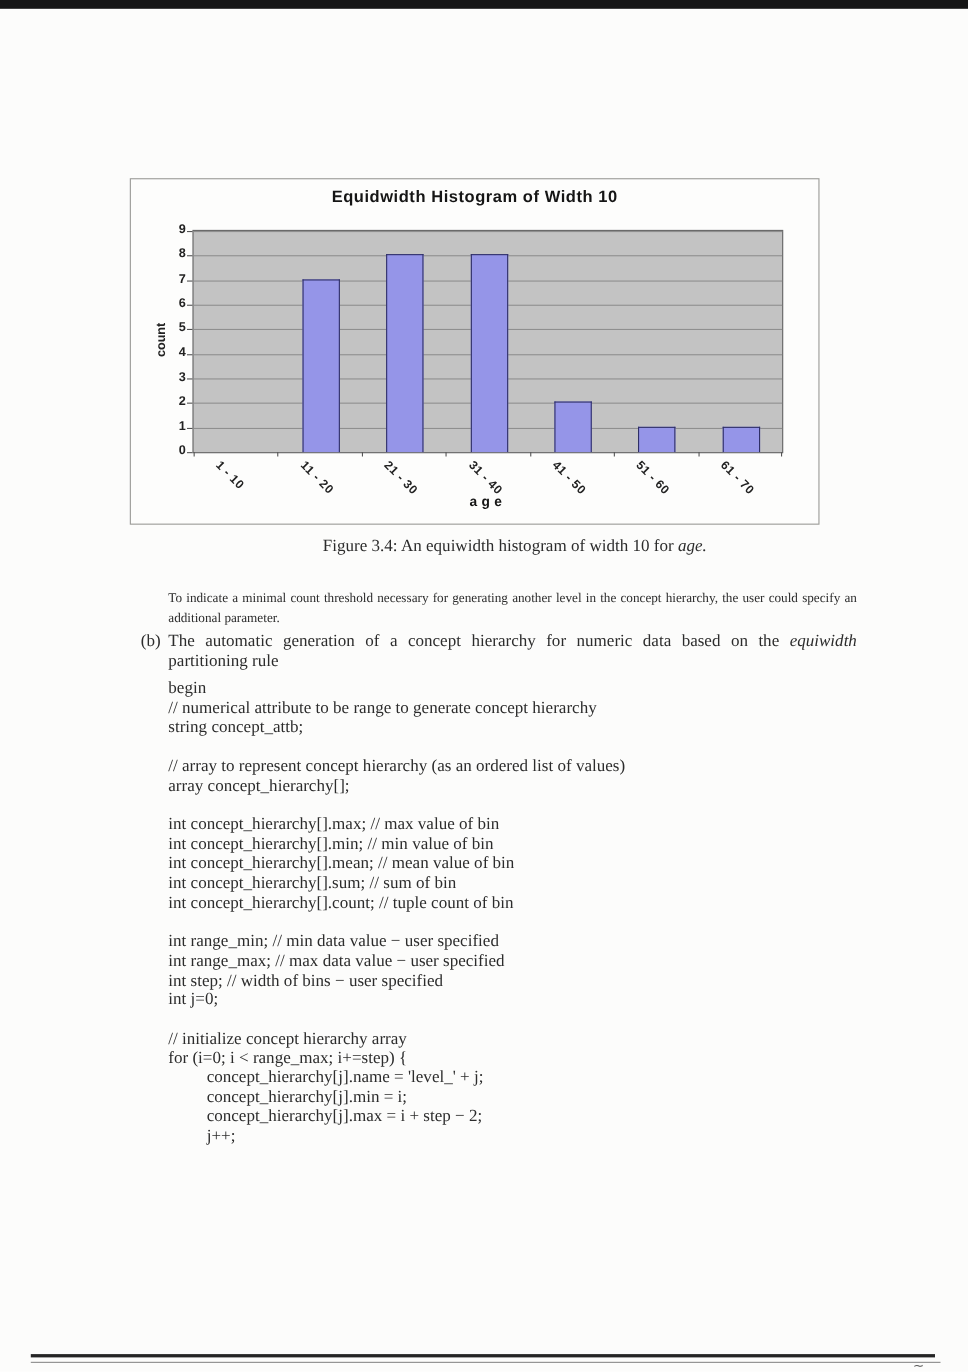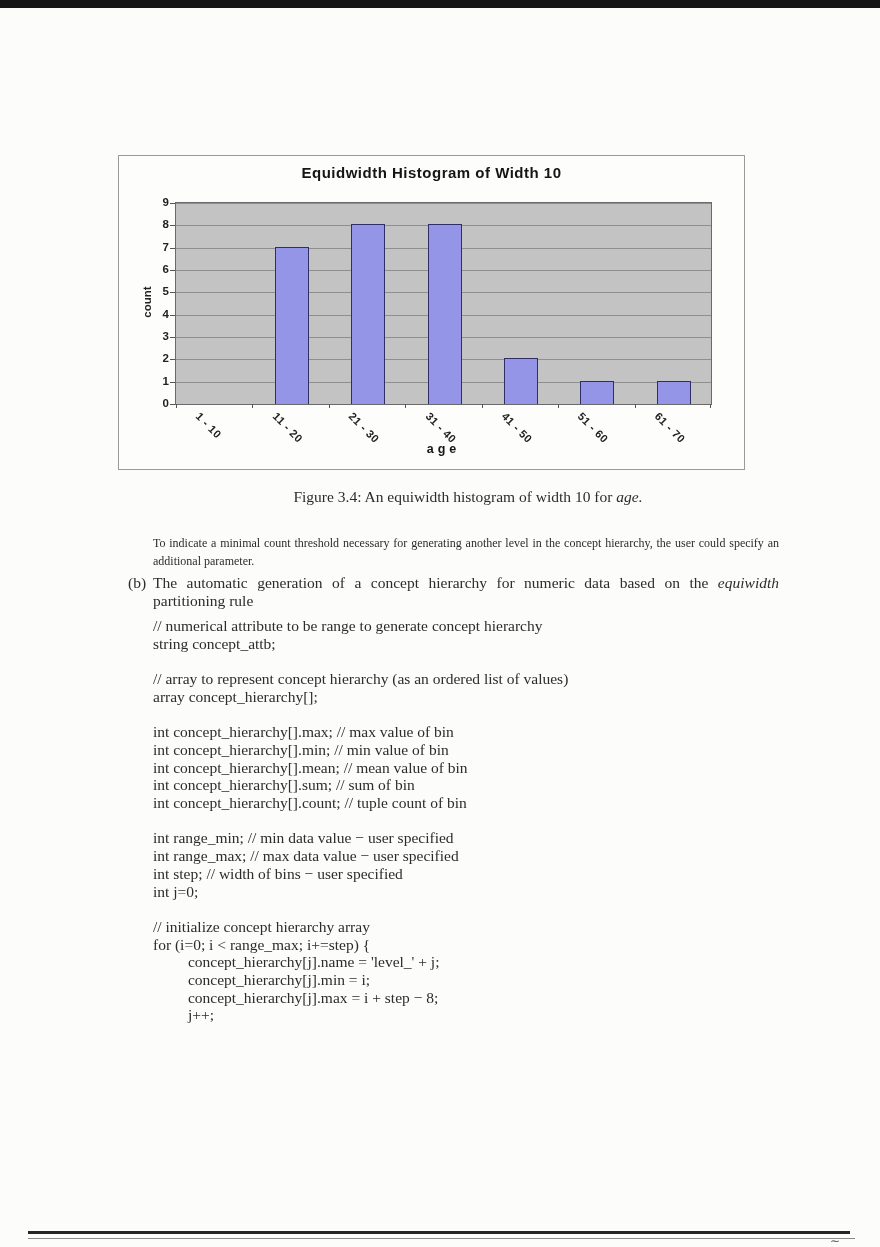--- a/index.html
+++ b/index.html
@@ -1,21 +1,21 @@
 <!DOCTYPE html>
 <html><head>
 <meta charset="utf-8">
 <style>
   html,body{margin:0;padding:0;}
   .page{position:relative;width:880px;height:1247px;background:#fcfcfb;overflow:hidden;
         font-family:"Liberation Serif","DejaVu Serif",serif;color:#2c2c2c;}
   .top-bar{position:absolute;left:0;top:0;width:880px;height:8px;background:#161616;}
 
   
-  .figure-box{position:absolute;left:118px;top:155px;width:625px;height:313px;
+  .figure-box{position:absolute;left:118px;top:162px;width:625px;height:313px;
               background:#fdfdfc;border:1px solid #9a9a96;}
   .chart-title{position:absolute;top:8px;left:0;right:0;text-align:center;
                font:700 15px "Liberation Sans",sans-serif;letter-spacing:.5px;color:#151515;}
   .plot{position:absolute;left:56px;top:46px;width:535px;height:201px;border:1px solid #6a6a6a;}
   .gridline{position:absolute;left:0;right:0;height:1px;background:#8f8f8f;}
   .bar{position:absolute;bottom:0;width:32px;border-style:solid;border-width:1px 1px 0 1px;}
   .ytick{position:absolute;left:26px;width:24px;text-align:right;
          font:600 11.5px "Liberation Sans",sans-serif;color:#222;}
   .ytickmark{position:absolute;left:51px;width:5px;height:1px;background:#555;}
   .xtick{position:absolute;font:600 11px "Liberation Sans",sans-serif;color:#222;
@@ -110,20 +110,21 @@
   </div>
 
   <div class="para1">To indicate a minimal count threshold necessary for generating another level in the concept hierarchy, the user could specify an additional parameter.</div>
 
   <div class="item-marker">(b)</div>
   <div class="item-text">
     <span>The automatic generation of a concept hierarchy for numeric data based on the </span><i>equiwidth</i><span> partitioning rule</span>
   </div>
 
   <div class="code" id="code-block">
+      <div class="code-line">begin</div>
       <div class="code-line">// numerical attribute to be range to generate concept hierarchy</div>
       <div class="code-line">string concept_attb;</div>
       <div class="code-line">&nbsp;</div>
       <div class="code-line">// array to represent concept hierarchy (as an ordered list of values)</div>
       <div class="code-line">array concept_hierarchy[];</div>
       <div class="code-line">&nbsp;</div>
       <div class="code-line">int concept_hierarchy[].max; // max value of bin</div>
       <div class="code-line">int concept_hierarchy[].min; // min value of bin</div>
       <div class="code-line">int concept_hierarchy[].mean; // mean value of bin</div>
       <div class="code-line">int concept_hierarchy[].sum; // sum of bin</div>
@@ -131,20 +132,20 @@
       <div class="code-line">&nbsp;</div>
       <div class="code-line">int range_min; // min data value − user specified</div>
       <div class="code-line">int range_max; // max data value − user specified</div>
       <div class="code-line">int step; // width of bins − user specified</div>
       <div class="code-line">int j=0;</div>
       <div class="code-line">&nbsp;</div>
       <div class="code-line">// initialize concept hierarchy array</div>
       <div class="code-line">for (i=0; i &lt; range_max; i+=step) {</div>
       <div class="code-line">         concept_hierarchy[j].name = 'level_' + j;</div>
       <div class="code-line">         concept_hierarchy[j].min = i;</div>
-      <div class="code-line">         concept_hierarchy[j].max = i + step − 8;</div>
+      <div class="code-line">         concept_hierarchy[j].max = i + step − 2;</div>
       <div class="code-line">         j++;</div>
     </div>
 
   <div class="footer-rule-1"></div>
   <div class="footer-rule-2"></div>
   <div class="footer-mark">∼</div>
 </div>
 
 </body></html>

